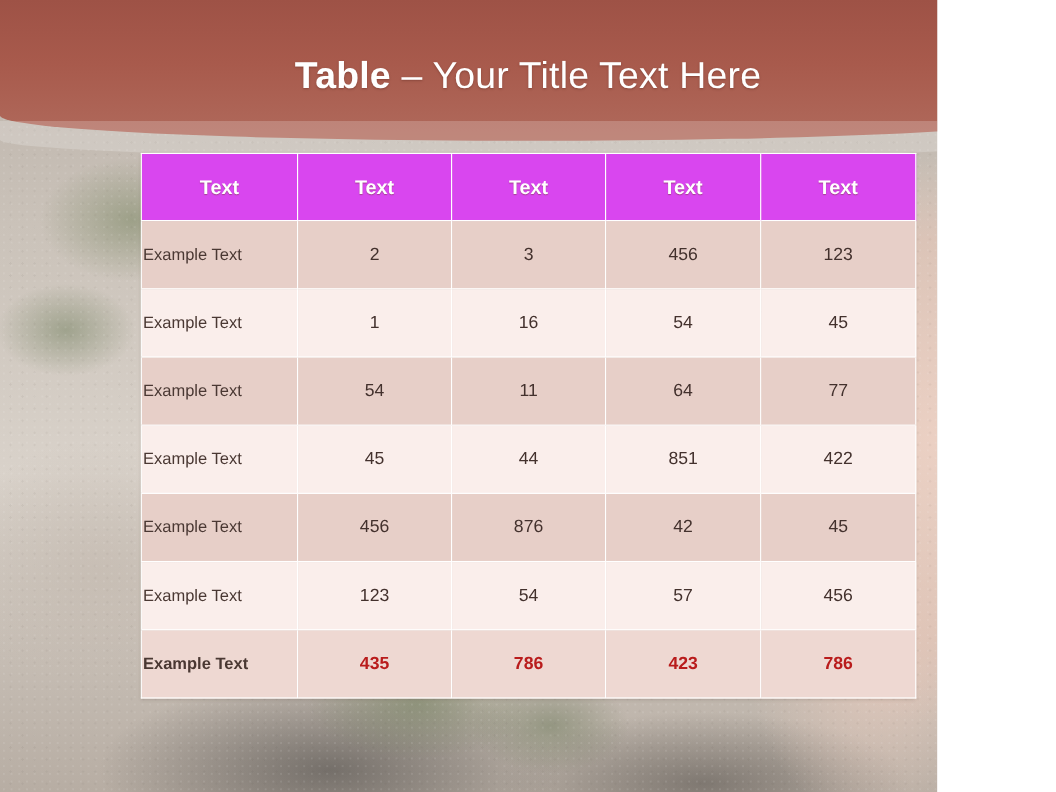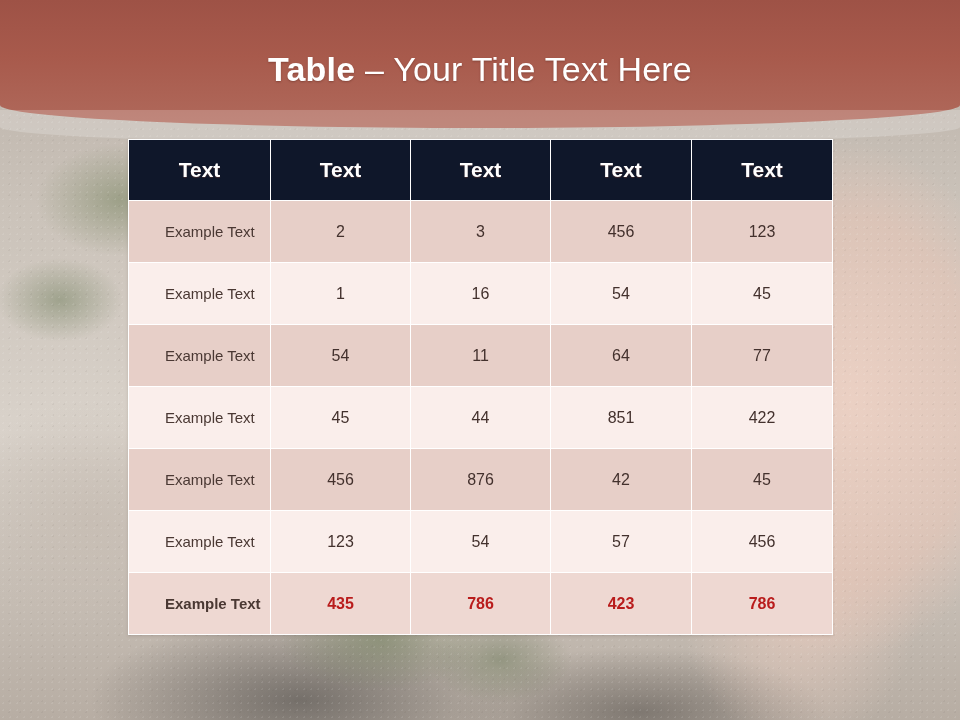--- a/index.html
+++ b/index.html
@@ -8,21 +8,21 @@
   }
   body {
     width: 960px;
     height: 720px;
     overflow: hidden;
     font-family: "Liberation Sans", sans-serif;
   }
 
   .slide {
     position: relative;
-    width: 960px;
+    width: 852px;
     height: 720px;
     background: #cfc9c2;
     overflow: hidden;
   }
 
   
   .bg-photo {
     position: absolute;
     inset: 0;
     background:
@@ -104,42 +104,42 @@
     border: 1px solid #ffffff;
   }
   table.data col.c0 { width: 142px; }
   table.data col.c1 { width: 140px; }
   table.data col.c2 { width: 140px; }
   table.data col.c3 { width: 141px; }
   table.data col.c4 { width: 141px; }
 
   table.data th {
     height: 58px;
-    background: #0f172a;
+    background: #d946ef;
     color: #ffffff;
-    font-size: 21px;
+    font-size: 18px;
     font-weight: bold;
     text-align: center;
     border-right: 1px solid #ffffff;
     text-shadow: 0 1px 1px rgba(110,60,50,0.5);
   }
   table.data th:last-child { border-right: none; }
 
   table.data td {
     height: 59px;
     font-size: 16px;
     color: #43312d;
     text-align: center;
     border-right: 1px solid #ffffff;
     border-top: 1px solid #ffffff;
   }
   table.data td:last-child { border-right: none; }
   table.data td.label {
     text-align: left;
-    padding-left: 36px;
+    padding-left: 1px;
     font-size: 15px;
     color: #4a3833;
   }
   tr.odd td { background: #e7cfc8; }
   tr.even td { background: #faeeeb; }
   tr.total td {
     background: #eed8d2;
     font-weight: bold;
     color: #b91c1c;
   }

